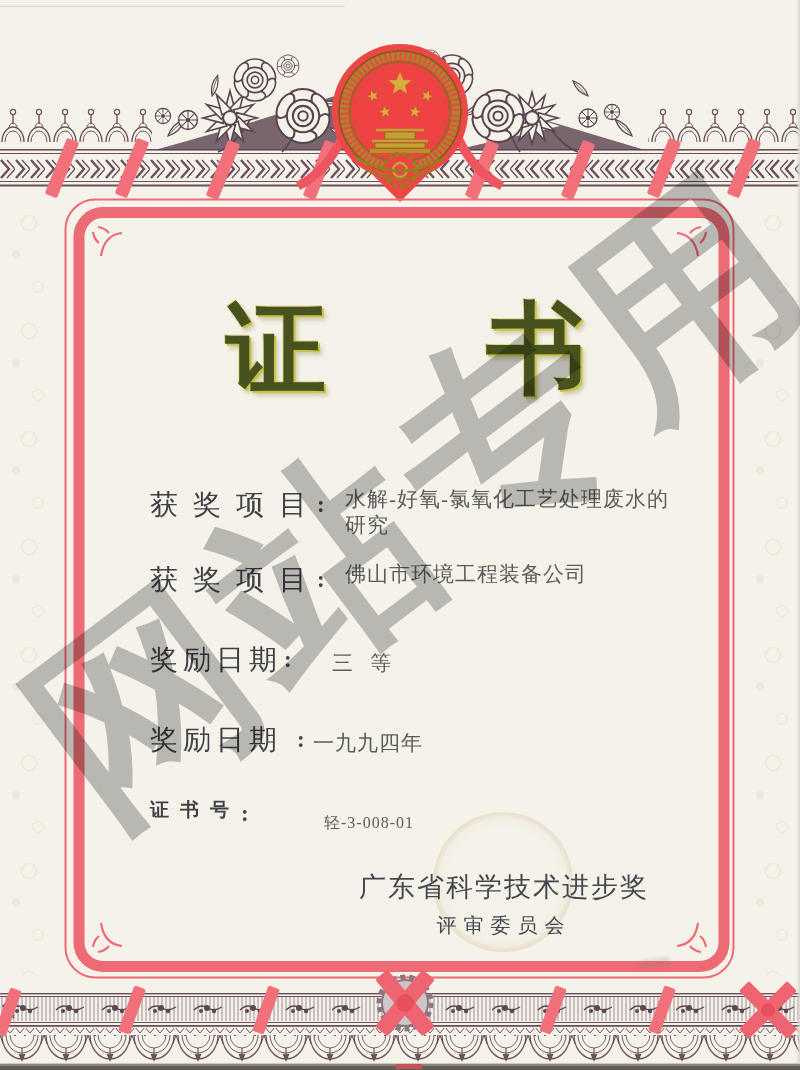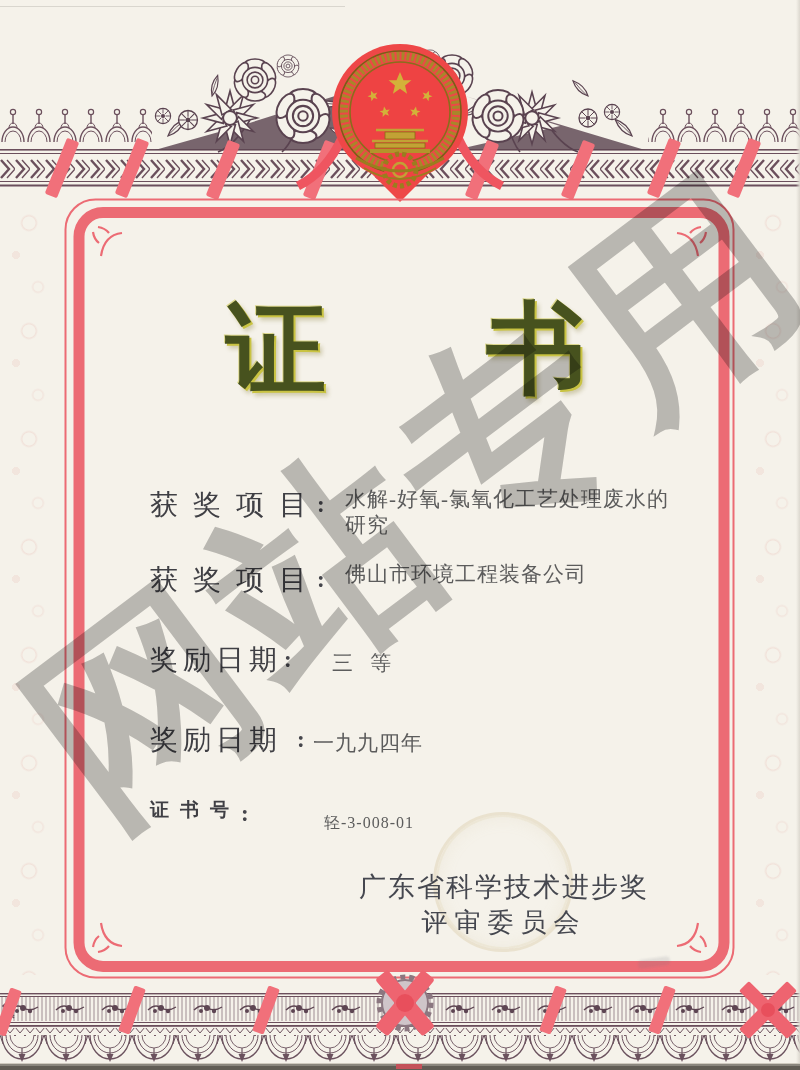--- a/index.html
+++ b/index.html
@@ -30,21 +30,21 @@
   .fvalue{position:absolute;font-size:21px;color:#5c5c5c;line-height:26px;letter-spacing:1px;white-space:nowrap;}
   .row1{top:486px;} .row1 .flabel{letter-spacing:15px;} .row1 .fcolon{left:317px;} .row1 .fvalue{left:345px;top:0;}
   .row2{top:561px;} .row2 .flabel{letter-spacing:15px;} .row2 .fcolon{left:317px;} .row2 .fvalue{left:345px;top:0;}
   .row3{top:641px;} .row3 .flabel{letter-spacing:5px;}  .row3 .fcolon{left:284px;} .row3 .fvalue{left:308px;top:9px;letter-spacing:6px;margin-left:24px;}
   .row4{top:721px;} .row4 .flabel{letter-spacing:5px;text-align:right;}  .row4 .fcolon{left:297px;} .row4 .fvalue{left:313px;top:9px;font-family:Liberation Serif, serif;}
   .row5{top:797px;} .row5 .flabel{font-size:19px;letter-spacing:11px;font-weight:bold;} .row5 .fcolon{left:241px;top:4px;} .row5 .fvalue{left:324px;top:13px;font-size:16px;}
 
   
   .issuer{position:absolute;left:348px;top:869px;width:312px;text-align:center;z-index:20;color:#45474f;font-family:Liberation Serif, serif;}
   .issuer .l1{font-size:27px;letter-spacing:2px;white-space:nowrap;}
-  .issuer .l2{font-size:26px;letter-spacing:7px;margin-top:0;}
+  .issuer .l2{font-size:20px;letter-spacing:7px;margin-top:7px;}
 
   
   .seal{position:absolute;left:433px;top:812px;width:134px;height:134px;border-radius:50%;z-index:5;
         border:3px solid rgba(213,192,150,.32);box-shadow:inset 0 0 0 2px rgba(213,192,150,.15), inset 0 0 18px rgba(213,192,150,.18);}
 
   
   .watermark{position:absolute;left:420px;top:497px;transform:translate(-50%,-50%) rotate(-37deg);
      font-family:"Liberation Sans","DejaVu Sans",sans-serif;font-weight:bold;font-size:212px;letter-spacing:14px;
      color:#949494;opacity:.58;mix-blend-mode:multiply;white-space:nowrap;z-index:30;pointer-events:none;line-height:1;}
 

